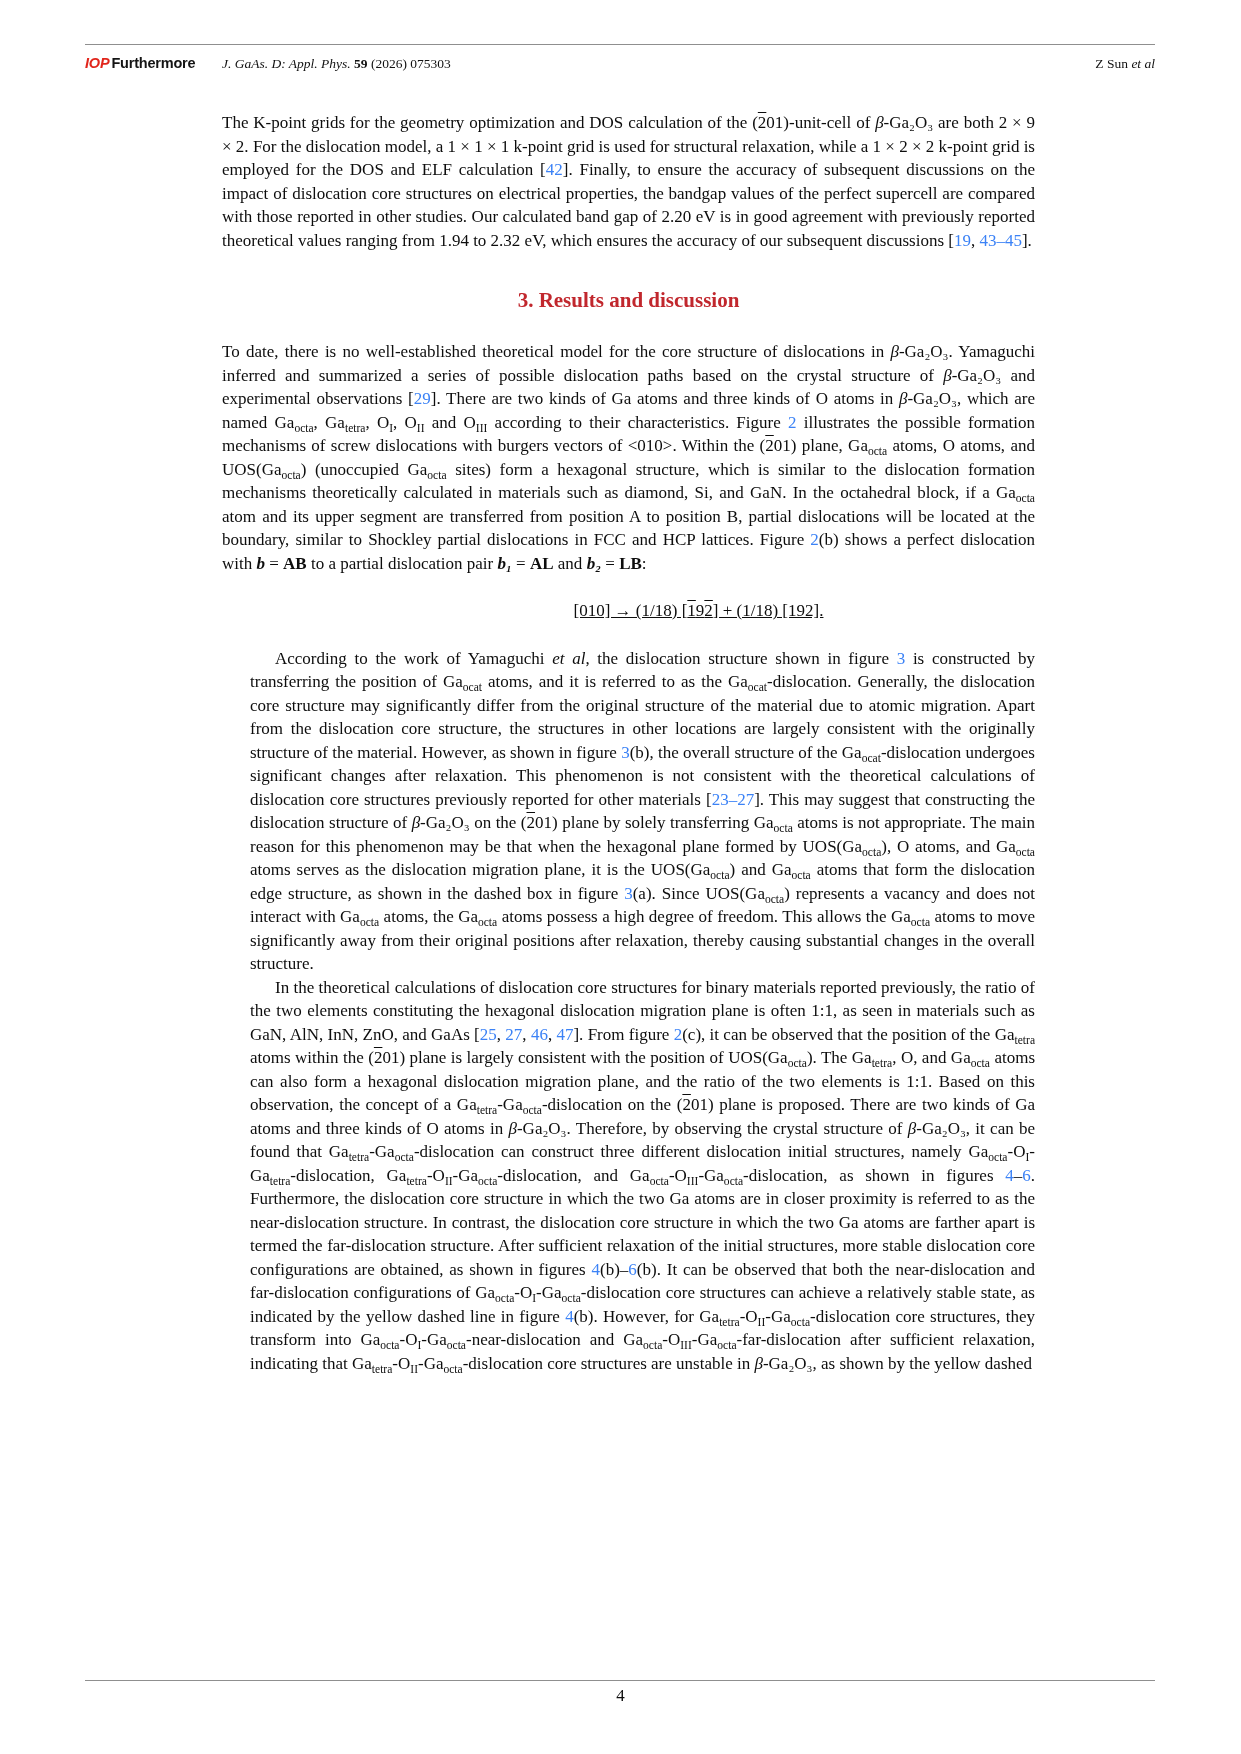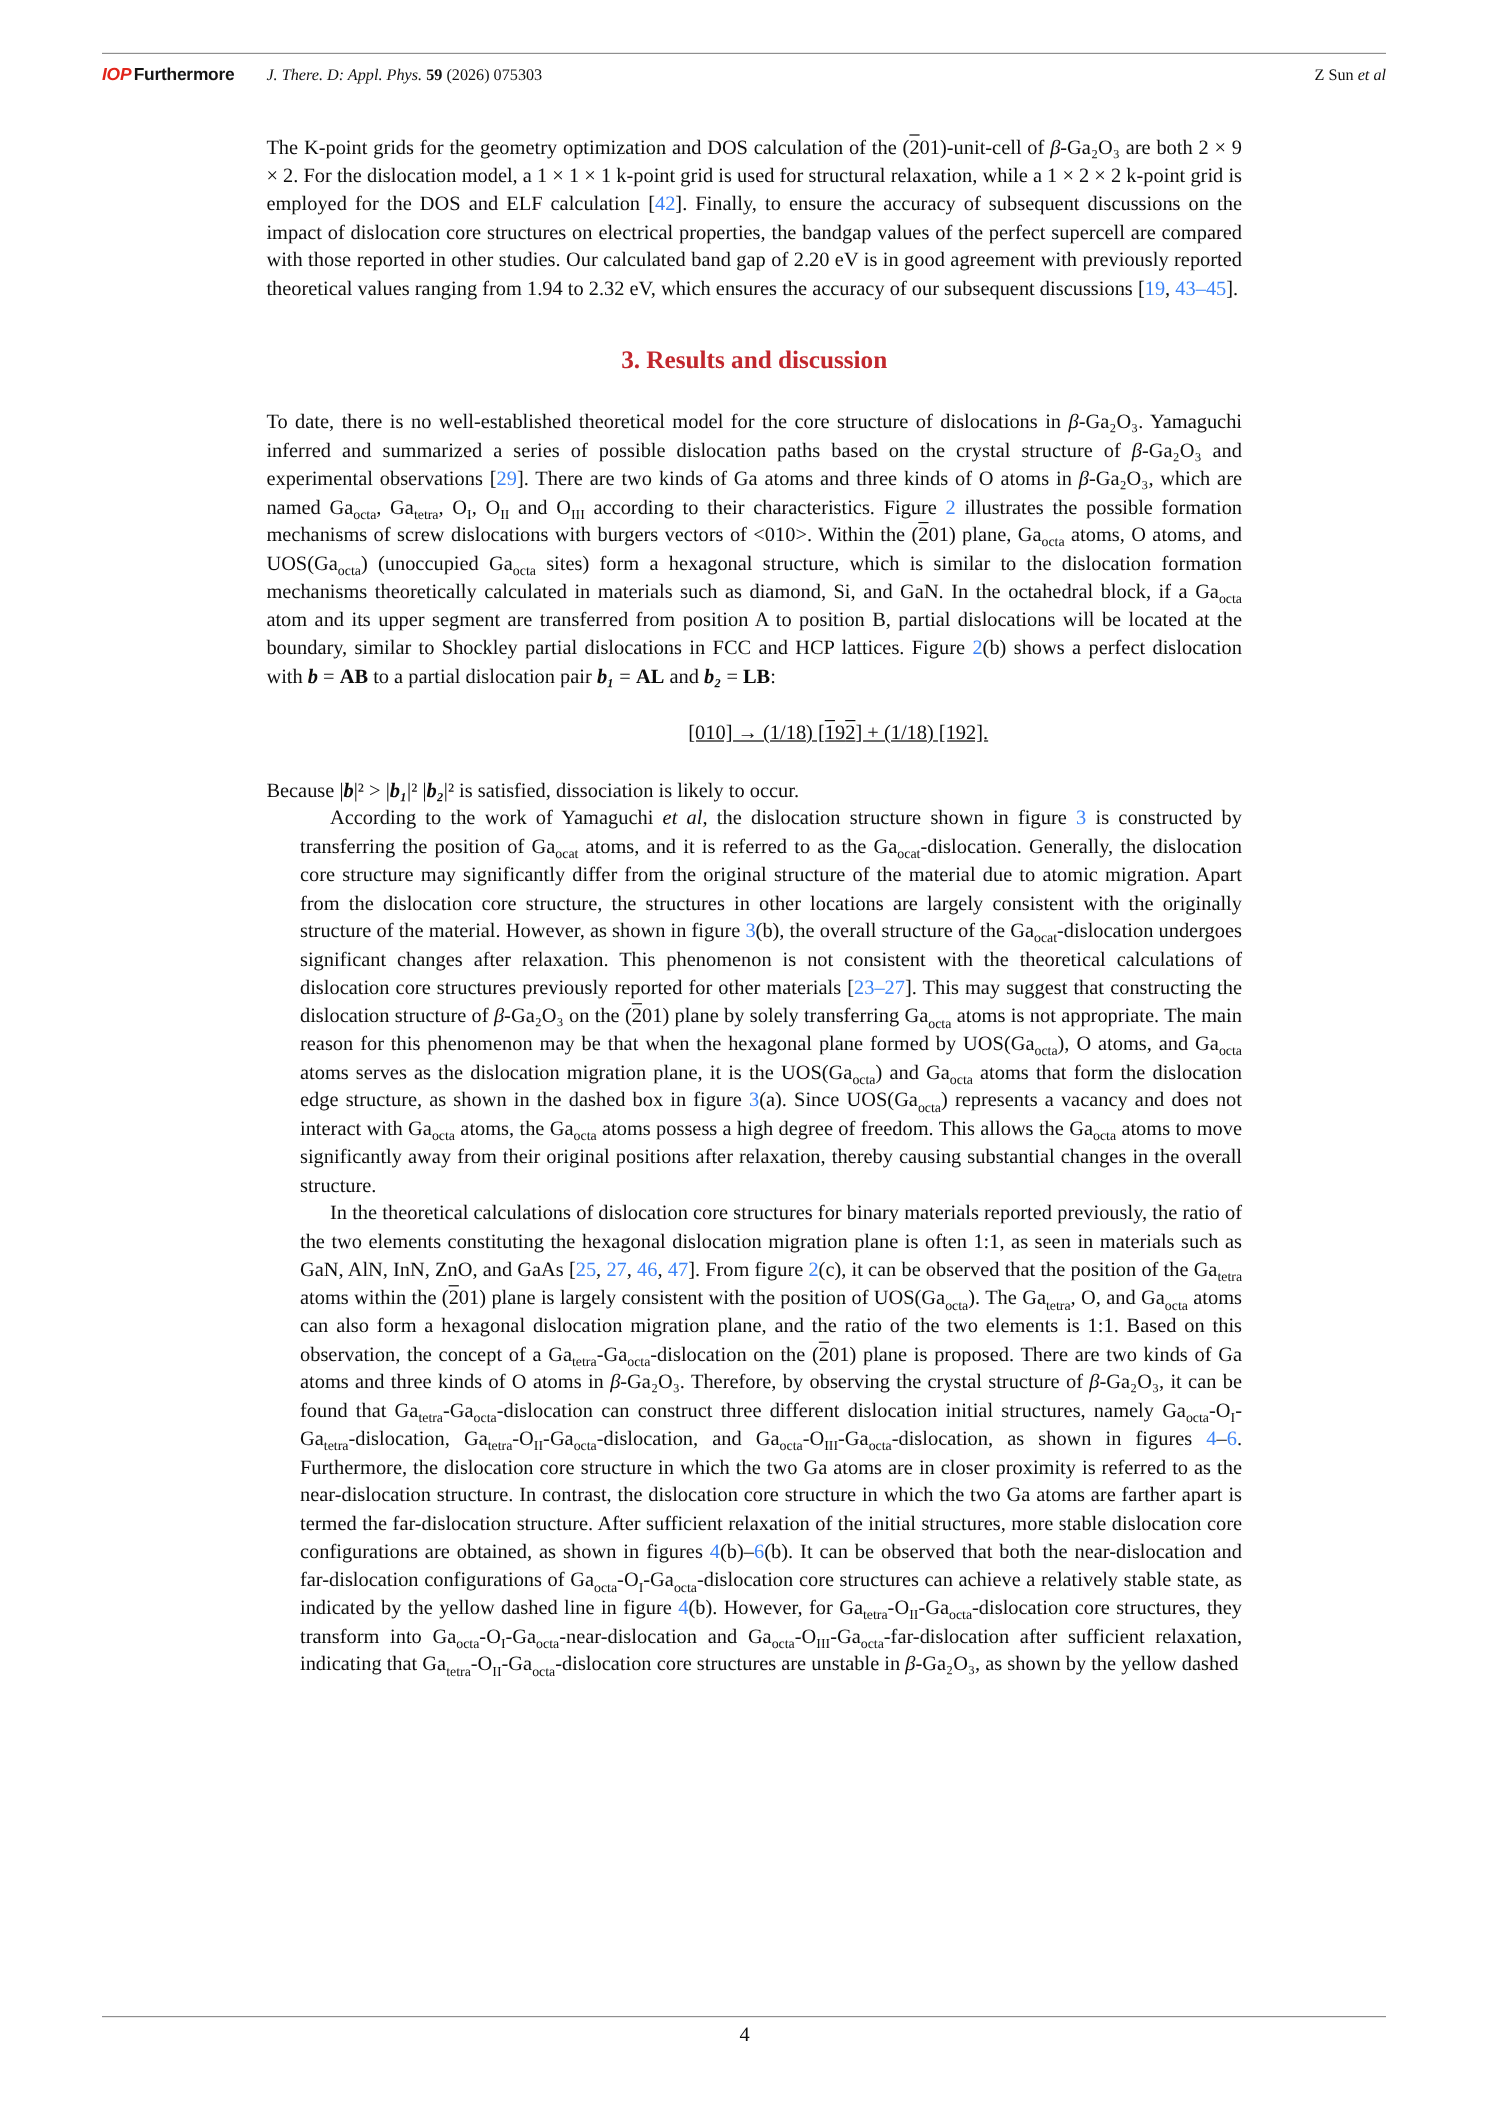--- a/index.html
+++ b/index.html
@@ -42,30 +42,29 @@
 <body>
 
 <div class="page">
 
   <div class="rule rule-top"></div>
 
   <div class="header">
     <div class="brand">
       <span class="brand-iop">IOP</span><span class="brand-pub">Furthermore</span>
     </div>
-    <div class="citation"><i>J. There. D: Appl. Phys. </i><b>59</b><span> (2026) 075303</span></div>
+    <div class="citation"><i>J. GaAs. D: Appl. Phys. </i><b>59</b><span> (2026) 075303</span></div>
     <div class="author"><span>Z Sun </span><i>et al</i></div>
   </div>
 
   <div class="bodycol">
     <p class="para"><span>The K-point grids for the geometry optimization and DOS calculation of the (</span><span class="ov">2</span><span>01)-unit-cell of </span><i>β</i><span>-Ga₂O₃ are both 2 × 9 × 2. For the dislocation model, a 1 × 1 × 1 k-point grid is used for structural relaxation, while a 1 × 2 × 2 k-point grid is employed for the DOS and ELF calculation [</span><a class="ref">42</a><span>]. Finally, to ensure the accuracy of subsequent discussions on the impact of dislocation core structures on electrical properties, the bandgap values of the perfect supercell are compared with those reported in other studies. Our calculated band gap of 2.20 eV is in good agreement with previously reported theoretical values ranging from 1.94 to 2.32 eV, which ensures the accuracy of our subsequent discussions [</span><a class="ref">19</a><span>, </span><a class="ref">43–45</a><span>].</span></p>
     <h2 class="sec">3. Results and discussion</h2>
     <p class="para"><span>To date, there is no well-established theoretical model for the core structure of dislocations in </span><i>β</i><span>-Ga₂O₃. Yamaguchi inferred and summarized a series of possible dislocation paths based on the crystal structure of </span><i>β</i><span>-Ga₂O₃ and experimental observations [</span><a class="ref">29</a><span>]. There are two kinds of Ga atoms and three kinds of O atoms in </span><i>β</i><span>-Ga₂O₃, which are named Ga</span><sub>octa</sub><span>, Ga</span><sub>tetra</sub><span>, O</span><sub>I</sub><span>, O</span><sub>II</sub><span> and O</span><sub>III</sub><span> according to their characteristics. Figure </span><a class="ref">2</a><span> illustrates the possible formation mechanisms of screw dislocations with burgers vectors of &lt;010&gt;. Within the (</span><span class="ov">2</span><span>01) plane, Ga</span><sub>octa</sub><span> atoms, O atoms, and UOS(Ga</span><sub>octa</sub><span>) (unoccupied Ga</span><sub>octa</sub><span> sites) form a hexagonal structure, which is similar to the dislocation formation mechanisms theoretically calculated in materials such as diamond, Si, and GaN. In the octahedral block, if a Ga</span><sub>octa</sub><span> atom and its upper segment are transferred from position A to position B, partial dislocations will be located at the boundary, similar to Shockley partial dislocations in FCC and HCP lattices. Figure </span><a class="ref">2</a><span>(b) shows a perfect dislocation with </span><b class="bi">b</b><span> = </span><b>AB</b><span> to a partial dislocation pair </span><b class="bi">b₁</b><span> = </span><b>AL</b><span> and </span><b class="bi">b₂</b><span> = </span><b>LB</b><span>:</span></p>
     <div class="equation"><span>[010]  →  (1/18) [</span><span class="ov">1</span><span>9</span><span class="ov">2</span><span>] + (1/18) [192].</span></div>
-    <p class="para"><span>Because |</span><b class="bi">b</b><span>|² &gt; |</span><b class="bi">b₁</b><span>|² |</span><b class="bi">b₂</b><span>|² is satisfied, dissociation is likely to occur.</span></p>
     <p class="para indent"><span>According to the work of Yamaguchi </span><i>et al</i><span>, the dislocation structure shown in figure </span><a class="ref">3</a><span> is constructed by transferring the position of Ga</span><sub>ocat</sub><span> atoms, and it is referred to as the Ga</span><sub>ocat</sub><span>-dislocation. Generally, the dislocation core structure may significantly differ from the original structure of the material due to atomic migration. Apart from the dislocation core structure, the structures in other locations are largely consistent with the originally structure of the material. However, as shown in figure </span><a class="ref">3</a><span>(b), the overall structure of the Ga</span><sub>ocat</sub><span>-dislocation undergoes significant changes after relaxation. This phenomenon is not consistent with the theoretical calculations of dislocation core structures previously reported for other materials [</span><a class="ref">23–27</a><span>]. This may suggest that constructing the dislocation structure of </span><i>β</i><span>-Ga₂O₃ on the (</span><span class="ov">2</span><span>01) plane by solely transferring Ga</span><sub>octa</sub><span> atoms is not appropriate. The main reason for this phenomenon may be that when the hexagonal plane formed by UOS(Ga</span><sub>octa</sub><span>), O atoms, and Ga</span><sub>octa</sub><span> atoms serves as the dislocation migration plane, it is the UOS(Ga</span><sub>octa</sub><span>) and Ga</span><sub>octa</sub><span> atoms that form the dislocation edge structure, as shown in the dashed box in figure </span><a class="ref">3</a><span>(a). Since UOS(Ga</span><sub>octa</sub><span>) represents a vacancy and does not interact with Ga</span><sub>octa</sub><span> atoms, the Ga</span><sub>octa</sub><span> atoms possess a high degree of freedom. This allows the Ga</span><sub>octa</sub><span> atoms to move significantly away from their original positions after relaxation, thereby causing substantial changes in the overall structure.</span></p>
     <p class="para indent"><span>In the theoretical calculations of dislocation core structures for binary materials reported previously, the ratio of the two elements constituting the hexagonal dislocation migration plane is often 1:1, as seen in materials such as GaN, AlN, InN, ZnO, and GaAs [</span><a class="ref">25</a><span>, </span><a class="ref">27</a><span>, </span><a class="ref">46</a><span>, </span><a class="ref">47</a><span>]. From figure </span><a class="ref">2</a><span>(c), it can be observed that the position of the Ga</span><sub>tetra</sub><span> atoms within the (</span><span class="ov">2</span><span>01) plane is largely consistent with the position of UOS(Ga</span><sub>octa</sub><span>). The Ga</span><sub>tetra</sub><span>, O, and Ga</span><sub>octa</sub><span> atoms can also form a hexagonal dislocation migration plane, and the ratio of the two elements is 1:1. Based on this observation, the concept of a Ga</span><sub>tetra</sub><span>-Ga</span><sub>octa</sub><span>-dislocation on the (</span><span class="ov">2</span><span>01) plane is proposed. There are two kinds of Ga atoms and three kinds of O atoms in </span><i>β</i><span>-Ga₂O₃. Therefore, by observing the crystal structure of </span><i>β</i><span>-Ga₂O₃, it can be found that Ga</span><sub>tetra</sub><span>-Ga</span><sub>octa</sub><span>-dislocation can construct three different dislocation initial structures, namely Ga</span><sub>octa</sub><span>-O</span><sub>I</sub><span>-Ga</span><sub>tetra</sub><span>-dislocation, Ga</span><sub>tetra</sub><span>-O</span><sub>II</sub><span>-Ga</span><sub>octa</sub><span>-dislocation, and Ga</span><sub>octa</sub><span>-O</span><sub>III</sub><span>-Ga</span><sub>octa</sub><span>-dislocation, as shown in figures </span><a class="ref">4</a><span>–</span><a class="ref">6</a><span>. Furthermore, the dislocation core structure in which the two Ga atoms are in closer proximity is referred to as the near-dislocation structure. In contrast, the dislocation core structure in which the two Ga atoms are farther apart is termed the far-dislocation structure. After sufficient relaxation of the initial structures, more stable dislocation core configurations are obtained, as shown in figures </span><a class="ref">4</a><span>(b)–</span><a class="ref">6</a><span>(b). It can be observed that both the near-dislocation and far-dislocation configurations of Ga</span><sub>octa</sub><span>-O</span><sub>I</sub><span>-Ga</span><sub>octa</sub><span>-dislocation core structures can achieve a relatively stable state, as indicated by the yellow dashed line in figure </span><a class="ref">4</a><span>(b). However, for Ga</span><sub>tetra</sub><span>-O</span><sub>II</sub><span>-Ga</span><sub>octa</sub><span>-dislocation core structures, they transform into Ga</span><sub>octa</sub><span>-O</span><sub>I</sub><span>-Ga</span><sub>octa</sub><span>-near-dislocation and Ga</span><sub>octa</sub><span>-O</span><sub>III</sub><span>-Ga</span><sub>octa</sub><span>-far-dislocation after sufficient relaxation, indicating that Ga</span><sub>tetra</sub><span>-O</span><sub>II</sub><span>-Ga</span><sub>octa</sub><span>-dislocation core structures are unstable in </span><i>β</i><span>-Ga₂O₃, as shown by the yellow dashed</span></p>
   </div>
 
   <div class="footer-area">
     <div class="rule rule-bottom"></div>
     <div class="footer-num">4</div>
   </div>
 
 </div>

